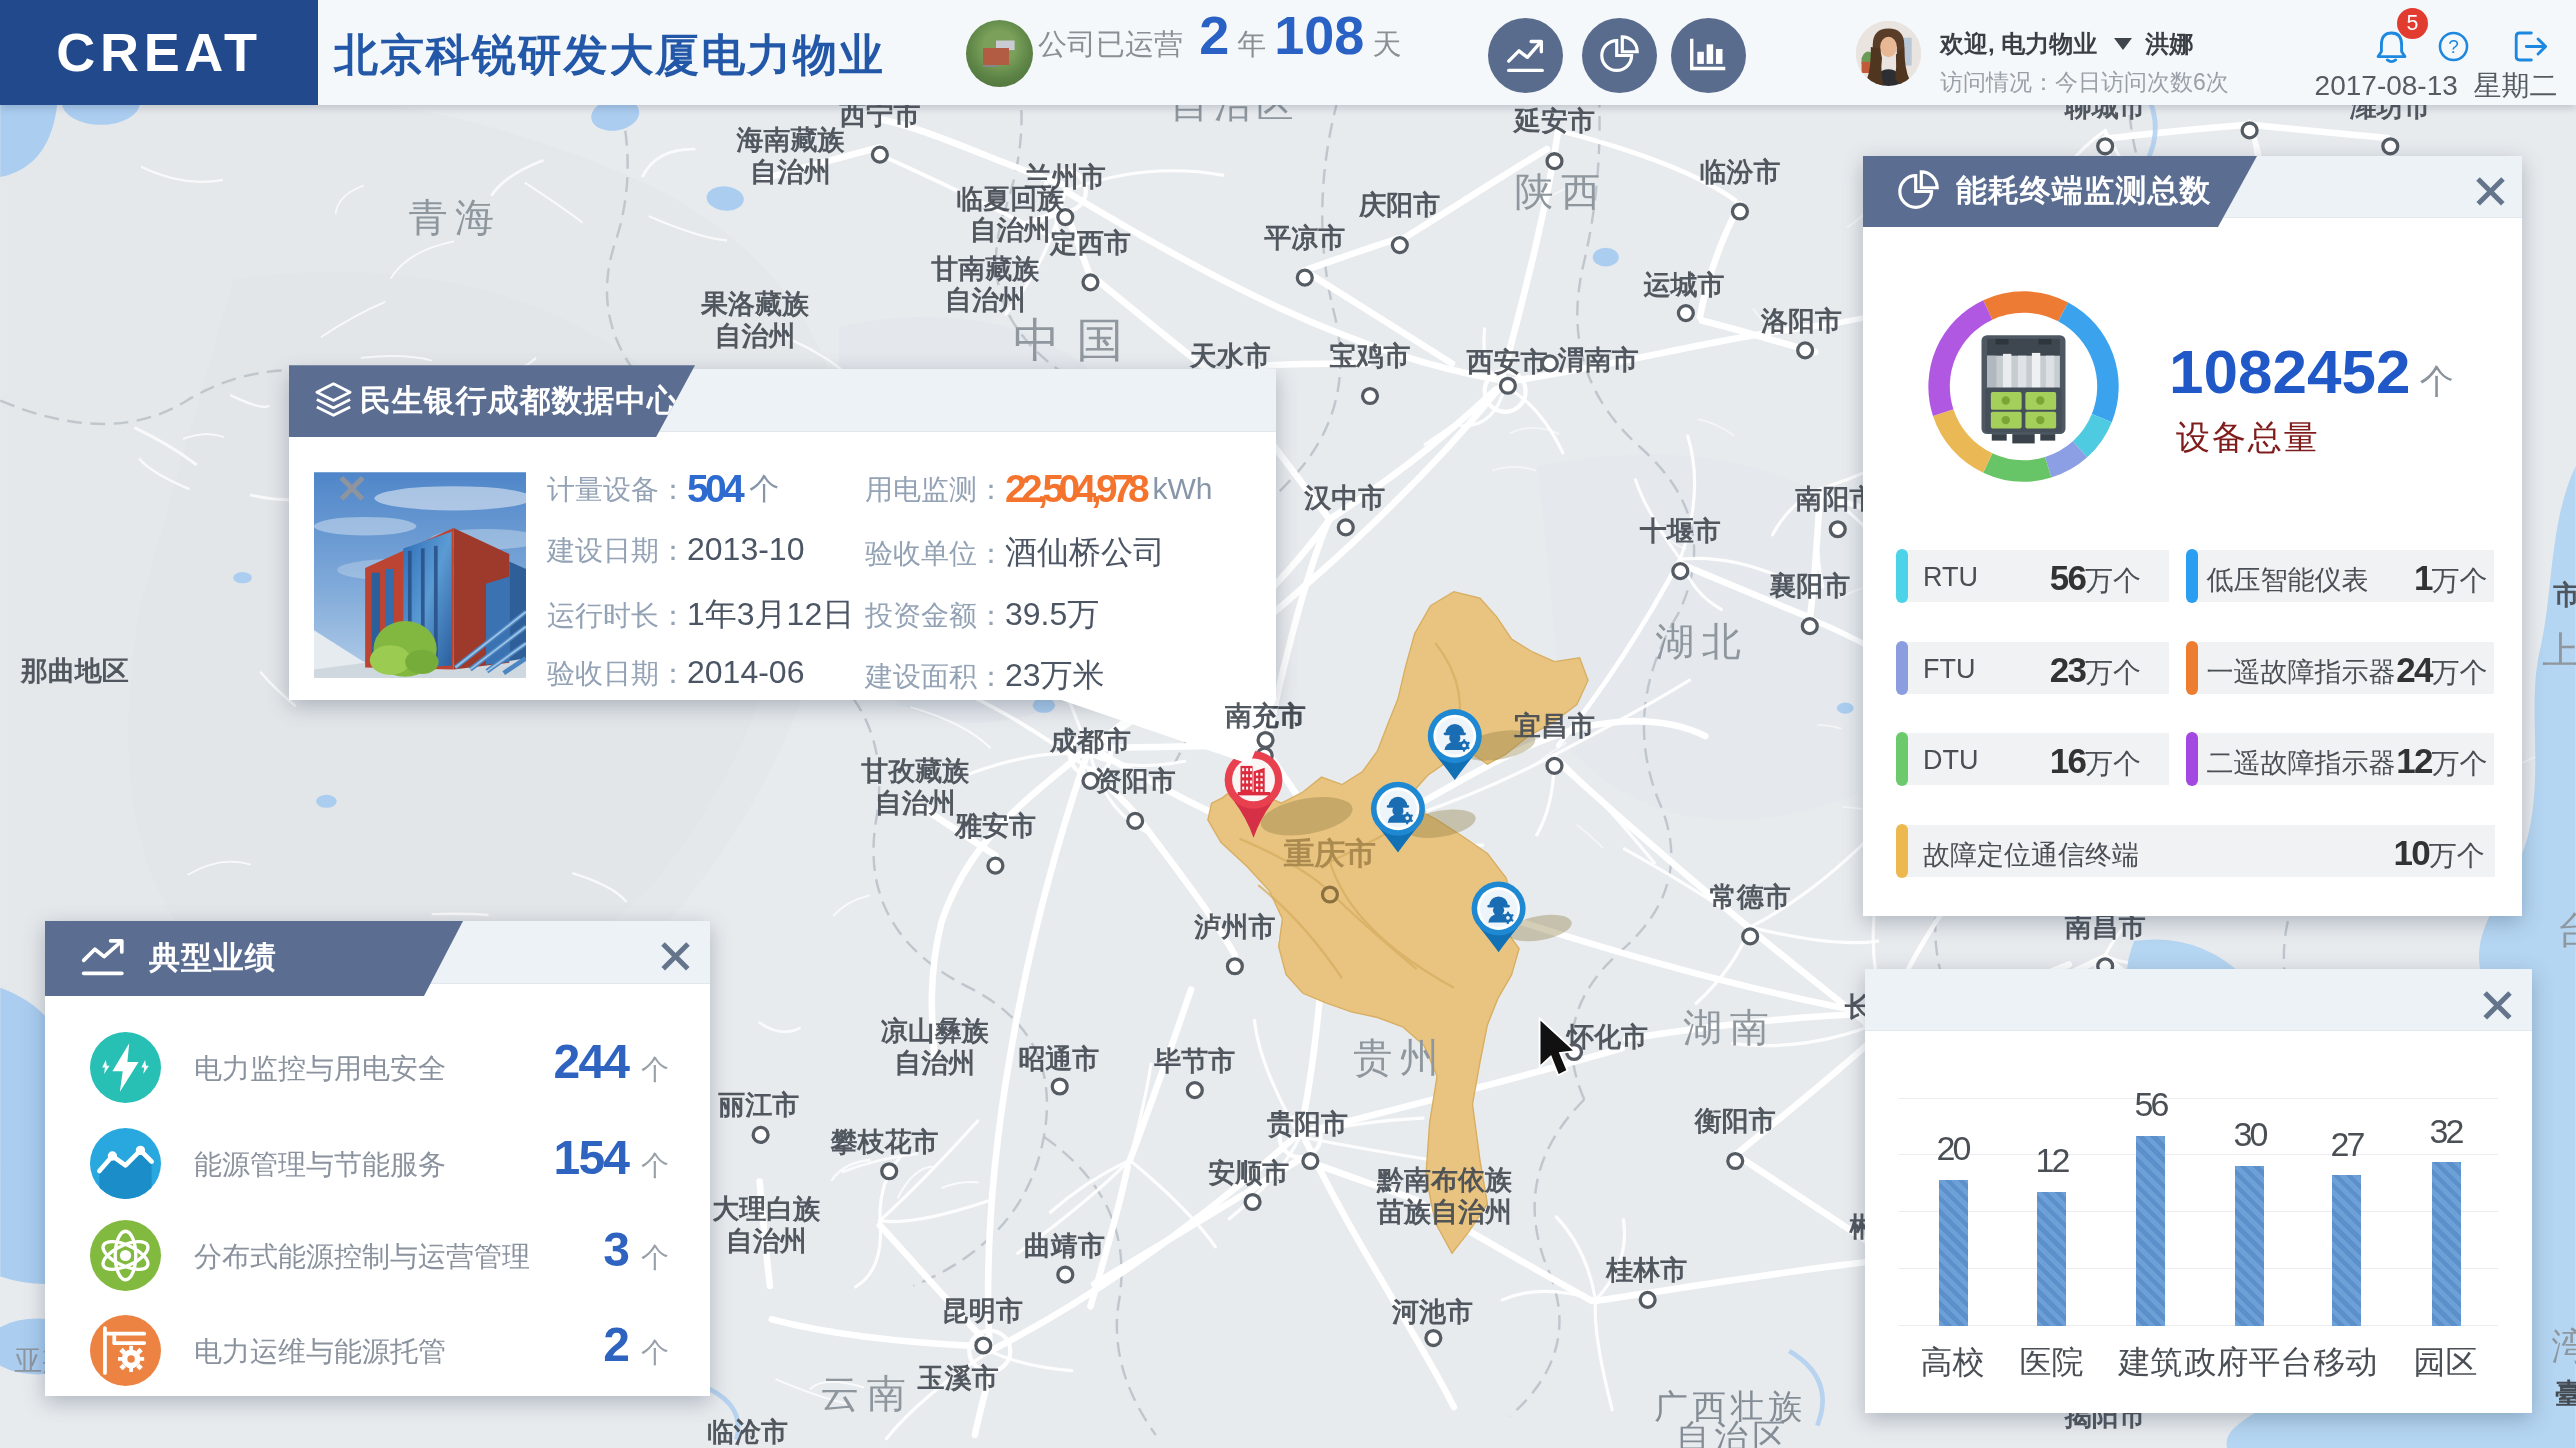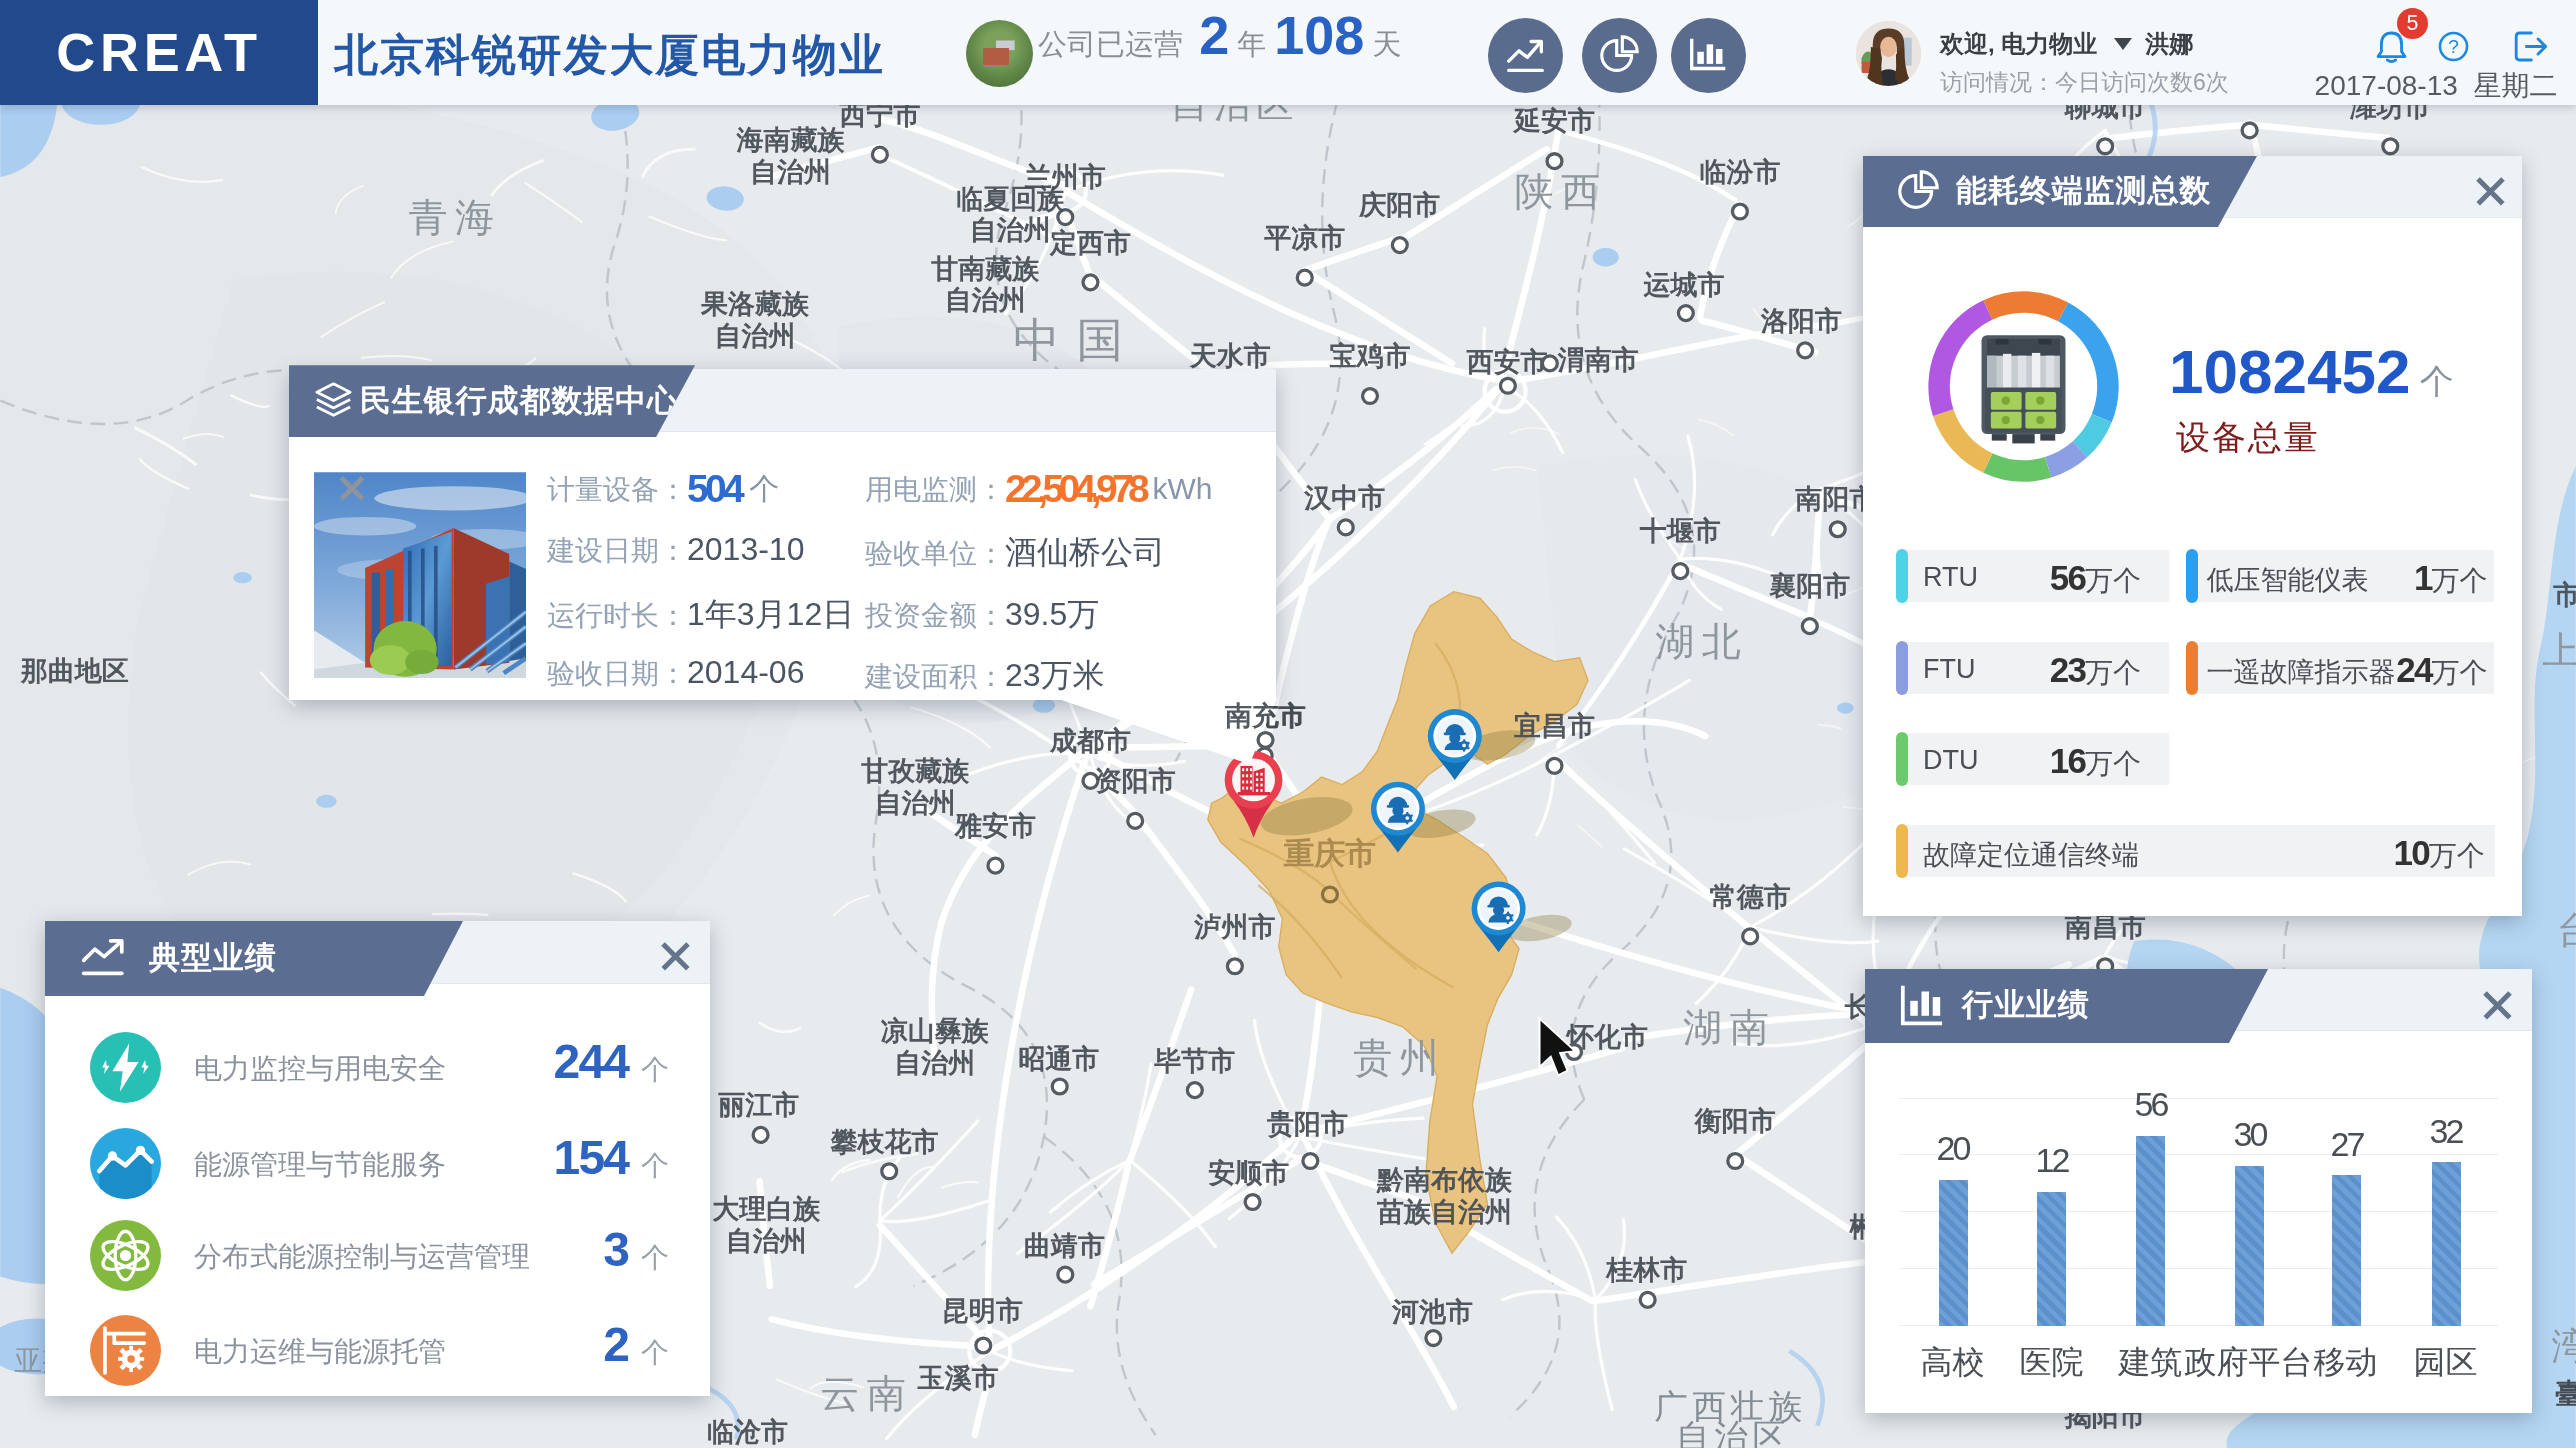--- a/index.html
+++ b/index.html
@@ -774,40 +774,35 @@
         <div class="ebar" style="background:#ed7d31;"></div>
     <div class="elab" style="left:20.5px;">一遥故障指示器</div>
     <div class="enum" style="right:6.5px;">24<small>万个</small></div>
   </div>
   <div class="erow" style="left:33px;top:576px;width:273px;">
     <div class="ebg" style="width:268px;"></div>
         <div class="ebar" style="background:#6cc96c;"></div>
     <div class="elab" style="left:27px;">DTU</div>
     <div class="enum" style="right:28px;">16<small>万个</small></div>
   </div>
+  <div class="erow" style="left:323px;top:576px;width:308px;">
+    <div class="ebg" style="width:303px;"></div>
+        <div class="ebar" style="background:#a348e0;"></div>
+    <div class="elab" style="left:20.5px;">二遥故障指示器</div>
+    <div class="enum" style="right:6.5px;">12<small>万个</small></div>
+  </div>
   <div class="erow" style="left:33px;top:668px;width:598px;">
     <div class="ebg" style="width:594px;"></div>
         <div class="ebar" style="background:#edb84e;"></div>
     <div class="elab" style="left:27px;">故障定位通信终端</div>
     <div class="enum" style="right:9.3px;">10<small>万个</small></div>
   </div>
 </div>
 <div class="panel" id="industry" style="left:1865px;top:969px;width:667px;height:444px;">
   <div class="pstrip" style="height:62px;"></div>
-  <div class="pbanner" style="width:403px;height:74px;">
-    <svg width="45" height="43" viewBox="0 0 48 46" style="position:absolute;left:34px;top:15px;">
-      <g fill="#fff">
-            <rect x="12" y="18" width="8" height="16"></rect>
-            <rect x="24" y="8" width="8" height="26"></rect>
-            <rect x="36" y="14" width="8" height="20"></rect>
-          </g>
-      <path d="M4 2 V42 H46" fill="none" stroke="#fff" stroke-width="4"></path>
-    </svg>
-    <div class="t" style="left:97px;line-height:72px;">行业业绩</div>
-  </div>
   <div class="pclose" style="right:20.5px;top:22.4px;"></div>
   <div class="igrid" style="top:129px;"></div>
   <div class="igrid" style="top:185px;"></div>
   <div class="igrid" style="top:242px;"></div>
   <div class="igrid" style="top:299px;"></div>
   <div class="igrid" style="top:356px;"></div>
   <div class="ibar" style="left:74px;top:211px;height:146px;"></div>
   <div class="ibar" style="left:172px;top:223px;height:134px;"></div>
   <div class="ibar" style="left:271px;top:167px;height:190px;"></div>
   <div class="ibar" style="left:370px;top:197px;height:160px;"></div>

